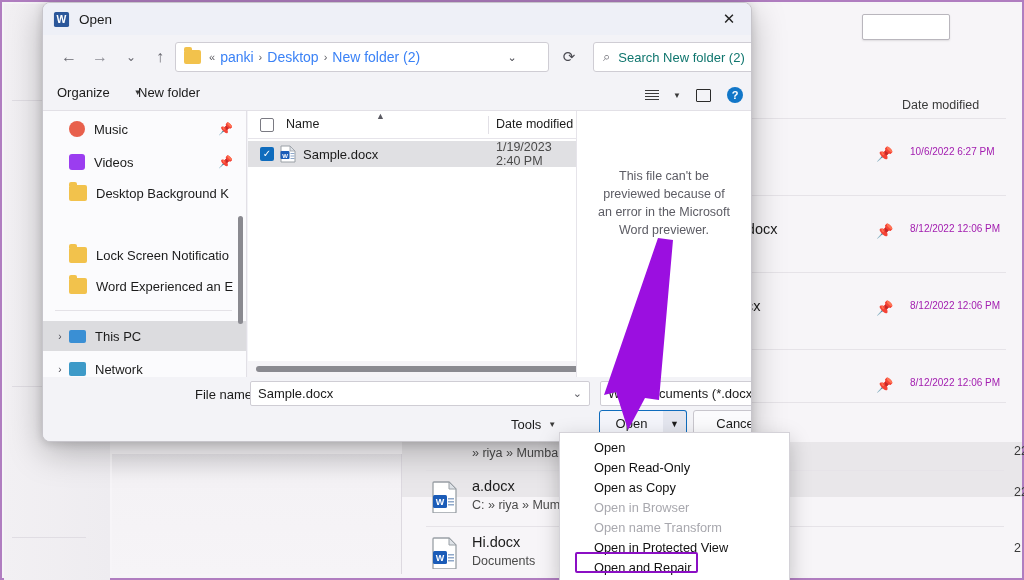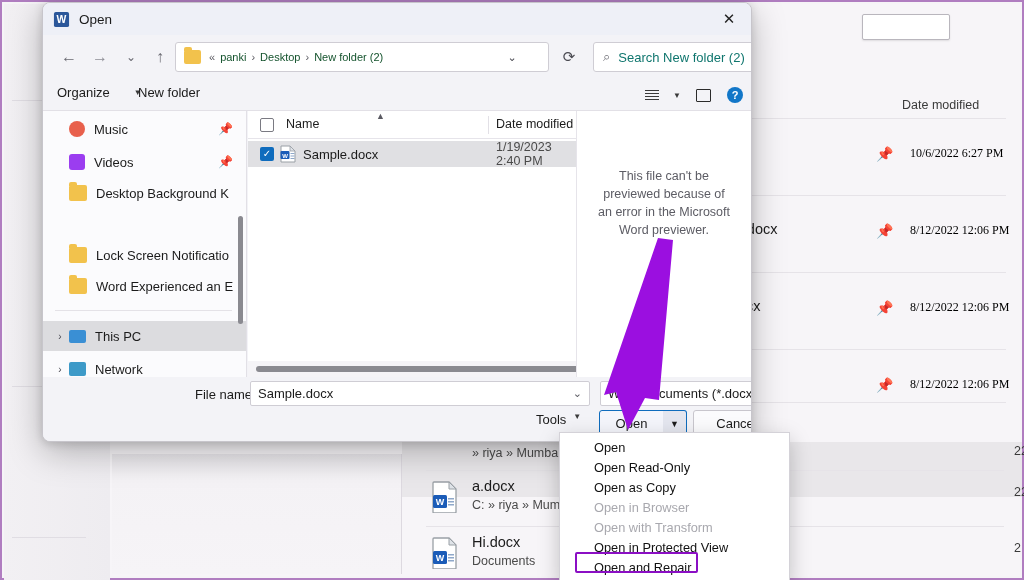--- a/index.html
+++ b/index.html
@@ -45,21 +45,21 @@
     position: absolute; left: 396px; right: 16px; height: 1px; background: #e6e3e8;
   }
 
   .bg-row { position: absolute; left: 396px; right: 16px; height: 77px; }
   .bg-row .pin {
     position: absolute; left: 478px; top: 28px;
     font-size: 14px; color: #5a5a5a;
   }
   .bg-row .date {
     position: absolute; left: 512px; top: 28px;
-    font-size: 12px; color: #000000; white-space: nowrap; font-family: Liberation Serif, serif;
+    font-size: 10px; color: #a21caf; white-space: nowrap;
   }
   .bg-row .fname {
     position: absolute; left: 340px; top: 26px;
     font-size: 14.5px; color: #1b1b1b; white-space: nowrap;
   }
 
   .bg-lower-pane {
     position: absolute; left: 110px; top: 452px; width: 290px; bottom: 4px;
     background: linear-gradient(180deg,#e8e6ea 0%,#f4f2f5 22%,#f6f4f7 100%);
     border-right: 1px solid #ddd9e0;
@@ -133,21 +133,21 @@
   }
   .crumb-folder {
     width: 17px; height: 14px; margin-left: 8px; flex: 0 0 auto;
     background: #f2c24c; border-radius: 2px; position: relative;
   }
   .crumb-folder:before {
     content:""; position:absolute; left:0; top:-3px; width:8px; height:4px;
     background:#f2c24c; border-radius:2px 2px 0 0;
   }
   .crumb-chev { color: #5b5b62; font-size: 11px; margin: 0 5px; }
-  .crumb-txt { font-size: 11px; color: #14532d; white-space: nowrap; }
+  .crumb-txt { font-size: 14px; color: #3b82f6; white-space: nowrap; }
   .crumb-dd {
     position: absolute; right: 26px; top: 0; height: 28px; width: 20px;
     display: flex; align-items: center; justify-content: center;
     font-size: 11px; color: #4a4a52;
   }
   .crumb-refresh {
     position: absolute; left: 512px; top: 7px; width: 28px; height: 30px;
     display: flex; align-items: center; justify-content: center;
     color: #4a4a52; font-size: 15px;
   }
@@ -313,22 +313,22 @@
     position: absolute; right: 7px; font-size: 11px; color: #5a5a62;
   }
   .ftype-field {
     position: absolute; left: 557px; top: 4px; width: 178px; height: 25px;
     background: #ffffff; border: 1px solid #cfcdd4; border-radius: 2px;
     display: flex; align-items: center;
   }
   .ftype-val { margin-left: 7px; font-size: 13px; color: #1b1b1b; }
 
   .tools-btn {
-    position: absolute; left: 493px; top: 35px; height: 25px;
-    display: flex; gap: 7px;
+    position: absolute; left: 468px; top: 35px; height: 25px;
+    display: flex; align-items: center; gap: 7px;
     font-size: 13px; color: #1b1b1b;
   }
   .open-btn {
     position: absolute; left: 556px; top: 33px; width: 65px; height: 27px;
     background: #f4f5fb; border: 1px solid #0f6cbd; border-radius: 3px 0 0 3px;
     display: flex; align-items: center; justify-content: center;
     font-size: 13px; color: #1b1b1b;
   }
   .open-split {
     position: absolute; left: 620px; top: 33px; width: 24px; height: 27px;
@@ -624,21 +624,21 @@
       <div class="open-split">▼</div>
       <div class="cancel-btn">Cancel</div>
     </div>
   </div>
 
   <div class="menu">
     <div class="menu-item">Open</div>
     <div class="menu-item">Open Read-Only</div>
     <div class="menu-item">Open as Copy</div>
     <div class="menu-item disabled">Open in Browser</div>
-    <div class="menu-item disabled">Open with Transform</div>
+    <div class="menu-item disabled">Open name Transform</div>
     <div class="menu-item">Open in Protected View</div>
     <div class="menu-item boxed">Open and Repair</div>
   </div>
   <div class="menu-hl"></div>
 
   <svg class="arrow-svg" viewBox="0 0 1024 580">
     <polygon points="673,240 659,400 645,398 628,430 616,392 604,395 658,238" fill="#9b0fe0"></polygon>
   </svg>
 
 </div>

